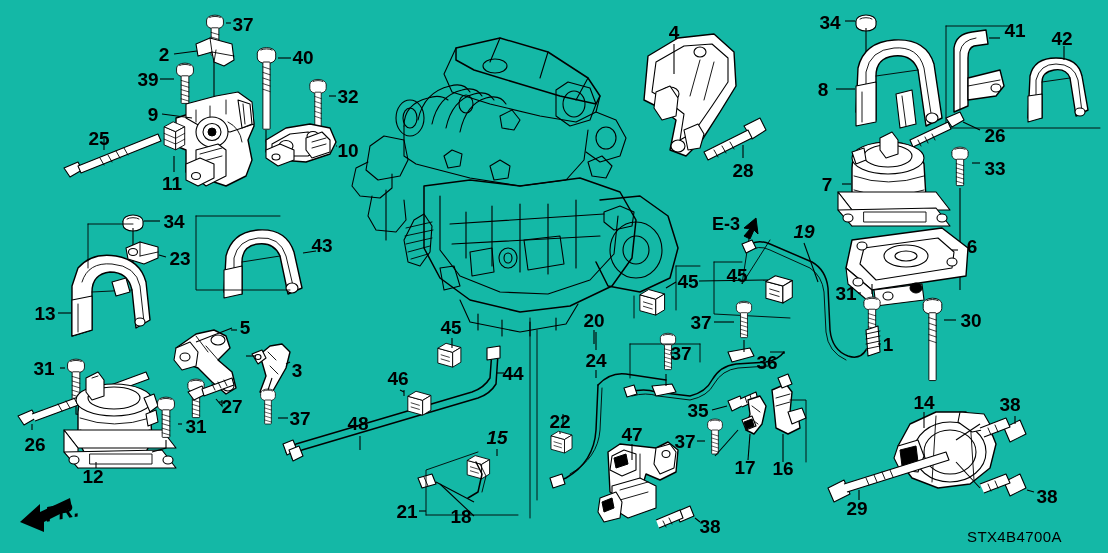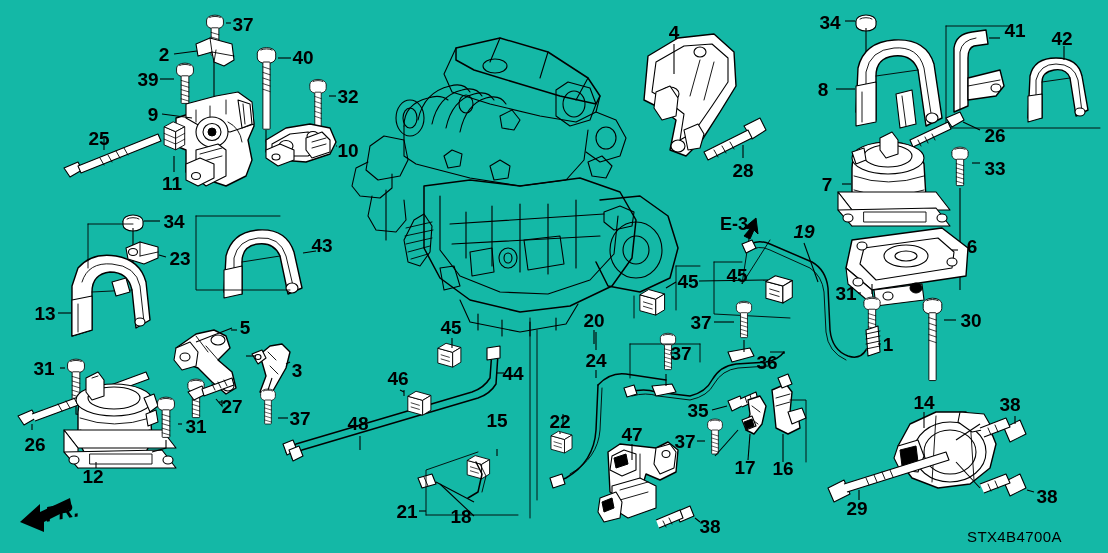--- a/index.html
+++ b/index.html
@@ -44,21 +44,20 @@
   }
   .e3label{
     position:absolute;
     font-family:"Liberation Sans", sans-serif;
     font-size:18px;
     font-weight:700;
     font-style:normal;
     color:#000000;
     white-space:nowrap;
     transform:translate(-50%,-50%);
-    margin-left:8px;
   }
   .frlabel{
     position:absolute;
     font-family:"Liberation Sans", sans-serif;
     font-size:21px;
     font-weight:700;
     font-style:italic;
     color:#000000;
     white-space:nowrap;
     transform:translate(-50%,-50%) rotate(-10deg);
@@ -665,21 +664,21 @@
       <div class="callout" style="left: 44px; top: 368px;">31</div>
       <div class="callout" style="left: 245px; top: 327px;">5</div>
       <div class="callout" style="left: 297px; top: 370px;">3</div>
       <div class="callout" style="left: 232px; top: 406px;">27</div>
       <div class="callout" style="left: 196px; top: 426px;">31</div>
       <div class="callout" style="left: 300px; top: 418px;">37</div>
       <div class="callout" style="left: 35px; top: 444px;">26</div>
       <div class="callout" style="left: 93px; top: 476px;">12</div>
       <div class="callout" style="left: 358px; top: 423px;">48</div>
       <div class="callout" style="left: 560px; top: 421px;">22</div>
-      <div class="callout" style="left: 497px; top: 420px;">15</div>
+      <div class="callout" style="left: 497px; top: 437px; font-style: italic;">15</div>
       <div class="callout" style="left: 407px; top: 511px;">21</div>
       <div class="callout" style="left: 461px; top: 516px;">18</div>
       <div class="callout" style="left: 632px; top: 434px;">47</div>
       <div class="callout" style="left: 710px; top: 526px;">38</div>
       <div class="callout" style="left: 698px; top: 410px; text-align: right;">35</div>
       <div class="callout" style="left: 685px; top: 441px;">37</div>
       <div class="callout" style="left: 745px; top: 467px;">17</div>
       <div class="callout" style="left: 783px; top: 468px;">16</div>
       <div class="callout" style="left: 924px; top: 402px;">14</div>
       <div class="callout" style="left: 1010px; top: 404px;">38</div>

